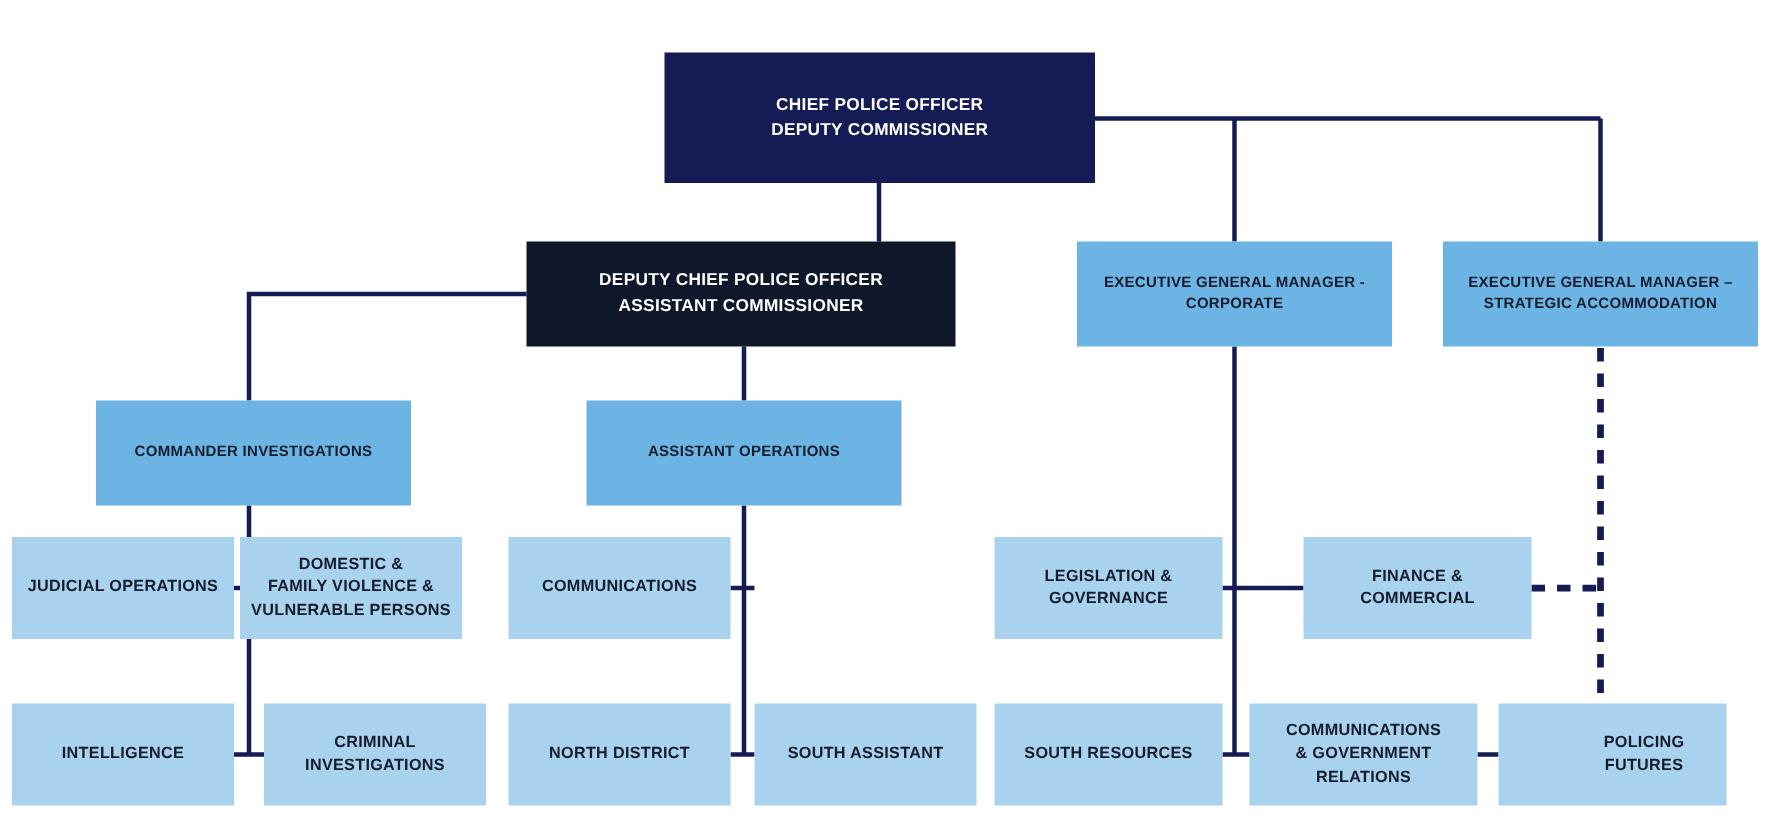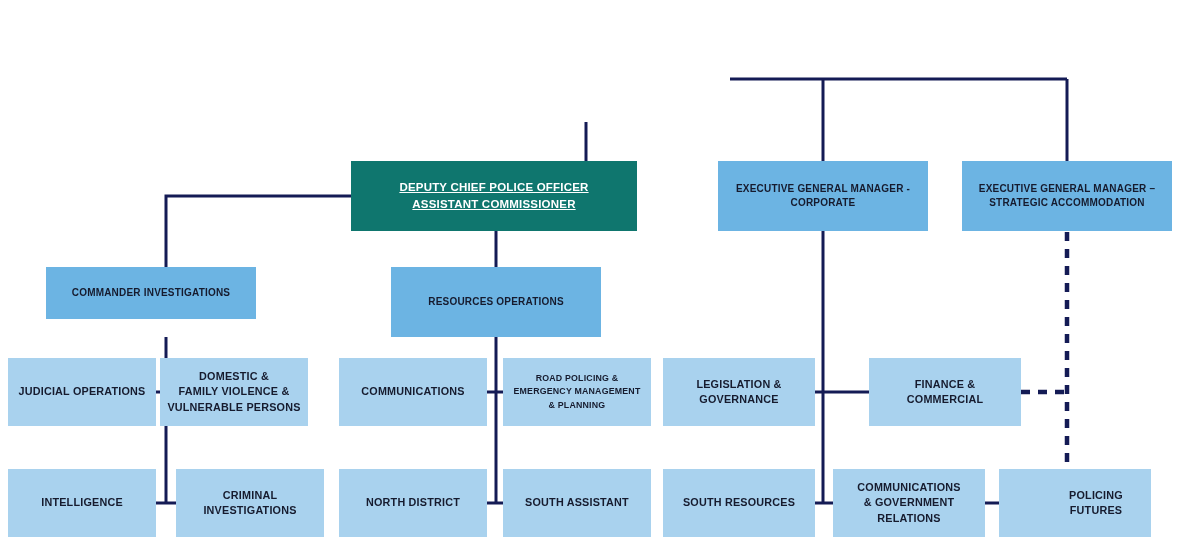--- a/index.html
+++ b/index.html
@@ -17,21 +17,21 @@
     text-align:center;
     font-weight:bold;
     white-space:pre-line;
     line-height:1.45;
     letter-spacing:.2px;
     box-sizing:border-box;
     padding:3px 6px;
     z-index:2;
   }
   .lv1{background:#141b55;color:#ffffff;font-size:11.5px;}
-  .lv2{background:#0f766e;color:#ffffff;font-size:11.5px;text-decoration:underline;}
+  .lv2{background:#0f172a;color:#ffffff;font-size:11.5px;}
   .lv3{background:#6cb4e3;color:#161b2e;font-size:10px;}
   .lv4{background:#a9d2ee;color:#161b2e;font-size:10.8px;line-height:1.4;}
   .small{font-size:8.8px;line-height:1.5;}
 </style>
 </head>
 <body>
 
 <div class="canvas">
 
   <svg class="wires" viewBox="0 0 1178 553" xmlns="http://www.w3.org/2000/svg" fill="none" stroke="#141b55" stroke-width="3">
@@ -48,45 +48,44 @@
     <path d="M487 392 H503"></path>
     <path d="M487 503 H503"></path>
     <path d="M823 231 V503"></path>
     <path d="M815 392 H869"></path>
     <path d="M815 503 H833"></path>
     <path d="M985 503 H999"></path>
     <path d="M1067 232 V469" stroke-width="4.5" stroke-dasharray="9 8"></path>
     <path d="M1021 392 H1065" stroke-width="4.5" stroke-dasharray="9 8"></path>
   </svg>
 
+  <div class="node lv1" style="left:443px;top:35px;width:287px;height:87px;">CHIEF POLICE OFFICER
+DEPUTY COMMISSIONER</div>
 
   <div class="node lv2" style="left:351px;top:161px;width:286px;height:70px;">DEPUTY CHIEF POLICE OFFICER
 ASSISTANT COMMISSIONER</div>
 
   <div class="node lv3" style="left:718px;top:161px;width:210px;height:70px;">EXECUTIVE GENERAL MANAGER -
 CORPORATE</div>
 
   <div class="node lv3" style="left:962px;top:161px;width:210px;height:70px;">EXECUTIVE GENERAL MANAGER –
 STRATEGIC ACCOMMODATION</div>
 
-  <div class="node lv3" style="left:46px;top:267px;width:210px;height:52px;">COMMANDER INVESTIGATIONS</div>
+  <div class="node lv3" style="left:64px;top:267px;width:210px;height:70px;">COMMANDER INVESTIGATIONS</div>
 
-  <div class="node lv3" style="left:391px;top:267px;width:210px;height:70px;">RESOURCES OPERATIONS</div>
+  <div class="node lv3" style="left:391px;top:267px;width:210px;height:70px;">ASSISTANT OPERATIONS</div>
 
   <div class="node lv4" style="left:8px;top:358px;width:148px;height:68px;">JUDICIAL OPERATIONS</div>
 
   <div class="node lv4" style="left:160px;top:358px;width:148px;height:68px;">DOMESTIC &amp;
 FAMILY VIOLENCE &amp;
 VULNERABLE PERSONS</div>
 
   <div class="node lv4" style="left:339px;top:358px;width:148px;height:68px;">COMMUNICATIONS</div>
 
-  <div class="node lv4 small" style="left:503px;top:358px;width:148px;height:68px;">ROAD POLICING &amp;
-EMERGENCY MANAGEMENT
-&amp; PLANNING</div>
 
   <div class="node lv4" style="left:869px;top:358px;width:152px;height:68px;">FINANCE &amp;
 COMMERCIAL</div>
 
   <div class="node lv4" style="left:663px;top:358px;width:152px;height:68px;">LEGISLATION &amp;
 GOVERNANCE</div>
 
   <div class="node lv4" style="left:8px;top:469px;width:148px;height:68px;">INTELLIGENCE</div>
 
   <div class="node lv4" style="left:176px;top:469px;width:148px;height:68px;">CRIMINAL

